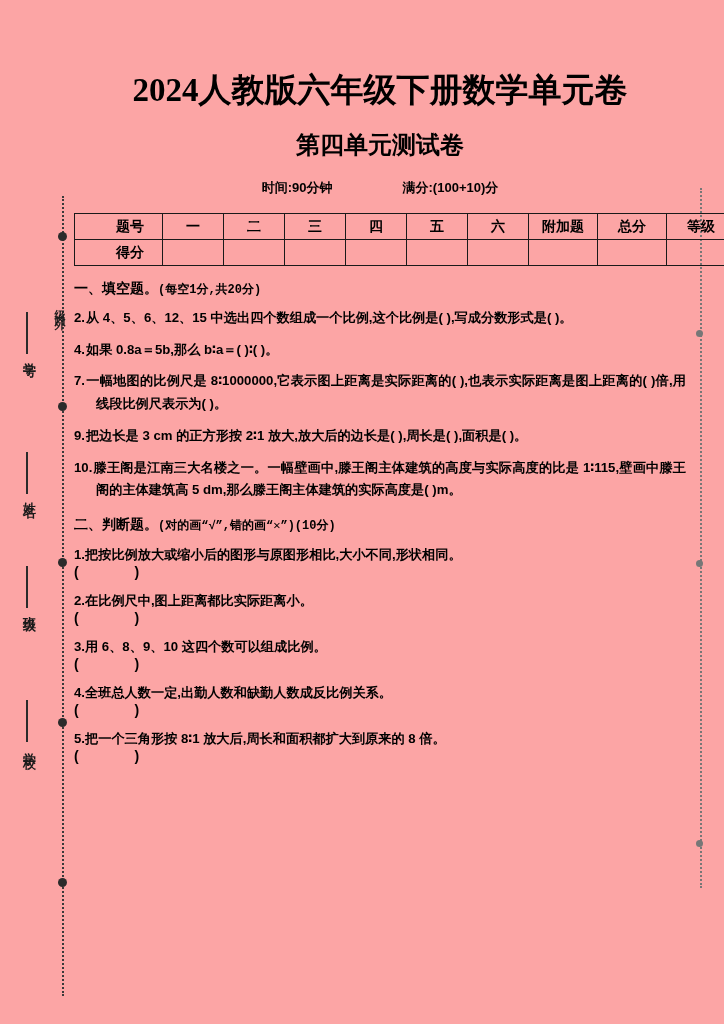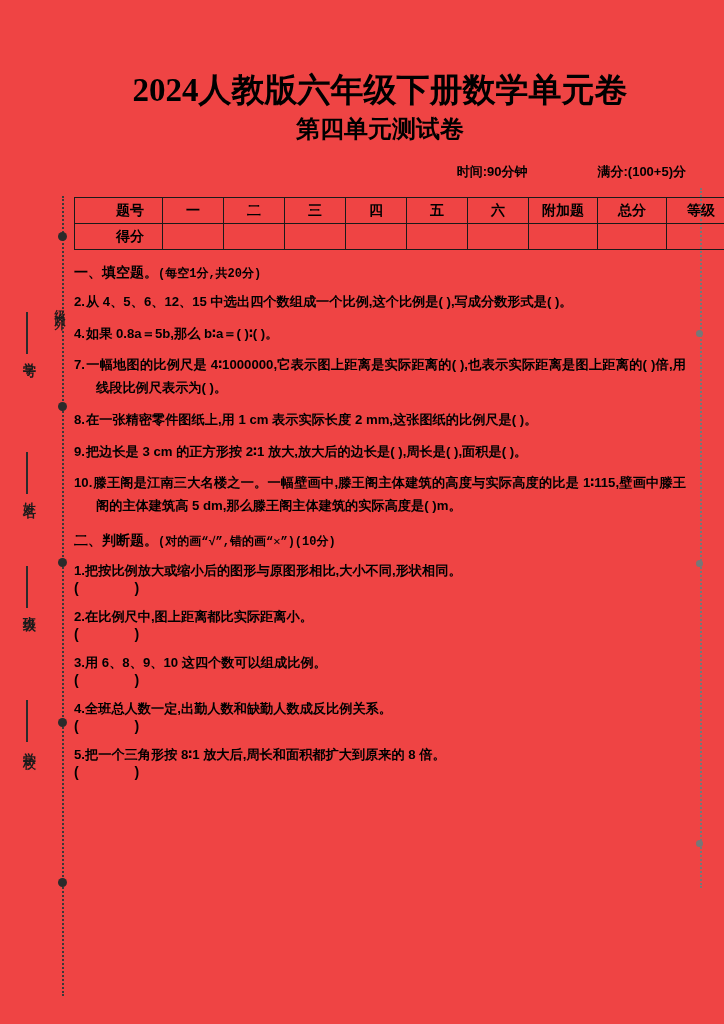--- a/index.html
+++ b/index.html
@@ -9,21 +9,21 @@
   }
   body {
     font-family: "Liberation Serif", "DejaVu Serif", serif;
     color: #111111;
   }
   #page {
     position: relative;
     width: 724px;
     height: 1024px;
     overflow: hidden;
-    background: #ef4444;
+    background: #fca5a5;
   }
 
   
   .seal-strip {
     position: absolute;
     left: 0;
     top: 0;
     width: 72px;
     height: 1024px;
   }
@@ -108,25 +108,26 @@
     letter-spacing: 0px;
     margin-top: 68px;
     color: #000;
     white-space: nowrap;
   }
   .title-sub {
     text-align: center;
     font-family: "Liberation Serif", "DejaVu Serif", serif;
     font-weight: bold;
     font-size: 24px;
+    margin-top: 16px;
     color: #000;
   }
   .meta-row {
     display: flex;
-    justify-content: flex-end;
+    justify-content: center;
     gap: 70px;
     margin-top: 18px;
     font-family: "Liberation Sans", "DejaVu Sans", sans-serif;
     font-size: 13px;
     font-weight: bold;
     color: #000;
   }
 
   
   table.score-table {
@@ -227,21 +228,21 @@
   <div class="seal-dot-right" style="top:560px"></div>
   <div class="seal-dot-right" style="top:840px"></div>
 
   <div class="content">
 
     <div class="title-main">2024人教版六年级下册数学单元卷</div>
     <div class="title-sub">第四单元测试卷</div>
 
     <div class="meta-row">
       <span>时间:90分钟</span>
-      <span>满分:(100+5)分</span>
+      <span>满分:(100+10)分</span>
     </div>
 
     <table class="score-table">
       <tbody>
         <tr>
           <td class="lbl">题号</td>
           <td class="narrow">一</td>
           <td class="narrow">二</td>
           <td class="narrow">三</td>
           <td class="narrow">四</td>
@@ -270,24 +271,21 @@
       <span>一、填空题。</span><span class="note">(每空1分,共20分)</span>
     </div>
 
     <div class="q">
       <span class="num">2.</span><span>从 4、5、6、12、15 中选出四个数组成一个比例,这个比例是(                ),写成分数形式是(              )。</span>
     </div>
     <div class="q">
       <span class="num">4.</span><span>如果 0.8a＝5b,那么 b∶a＝(          )∶(          )。</span>
     </div>
     <div class="q">
-      <span class="num">7.</span><span>一幅地图的比例尺是 4∶1000000,它表示图上距离是实际距离的(            ),也表示实际距离是图上距离的(            )倍,用线段比例尺表示为(            )。</span>
-    </div>
-    <div class="q">
-      <span class="num">8.</span><span>在一张精密零件图纸上,用 1 cm 表示实际长度 2 mm,这张图纸的比例尺是(            )。</span>
+      <span class="num">7.</span><span>一幅地图的比例尺是 8∶1000000,它表示图上距离是实际距离的(            ),也表示实际距离是图上距离的(            )倍,用线段比例尺表示为(            )。</span>
     </div>
     <div class="q">
       <span class="num">9.</span><span>把边长是 3 cm 的正方形按 2∶1 放大,放大后的边长是(          ),周长是(          ),面积是(          )。</span>
     </div>
     <div class="q">
       <span class="num">10.</span><span>滕王阁是江南三大名楼之一。一幅壁画中,滕王阁主体建筑的高度与实际高度的比是 1∶115,壁画中滕王阁的主体建筑高 5 dm,那么滕王阁主体建筑的实际高度是(          )m。</span>
     </div>
 
     <div class="sec-head">
       <span>二、判断题。</span><span class="note">(对的画“√”,错的画“✕”)(10分)</span>

